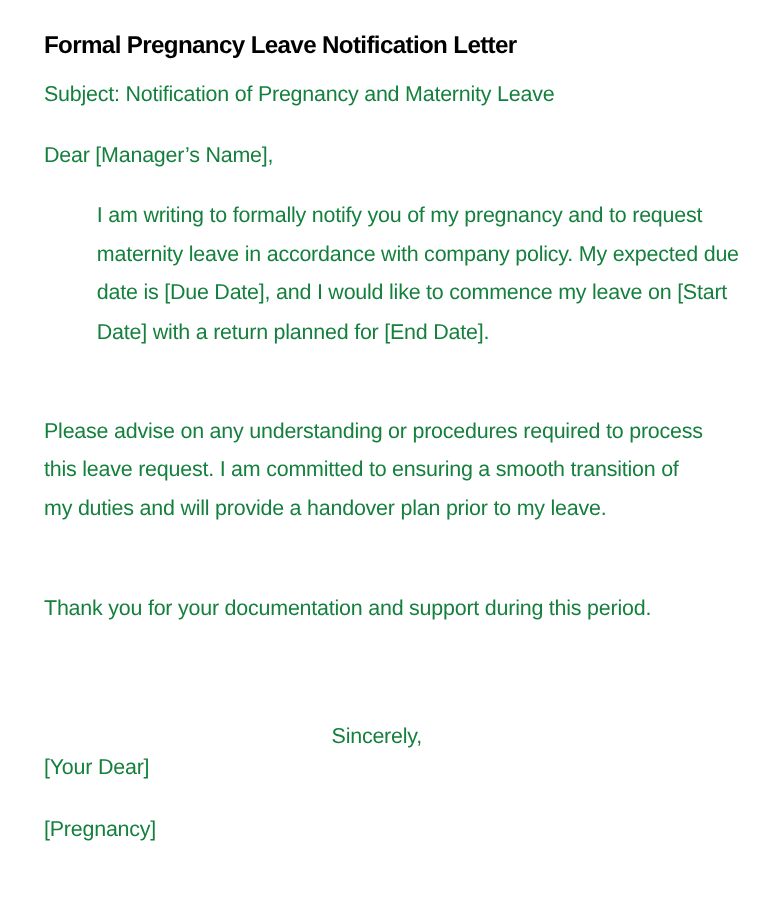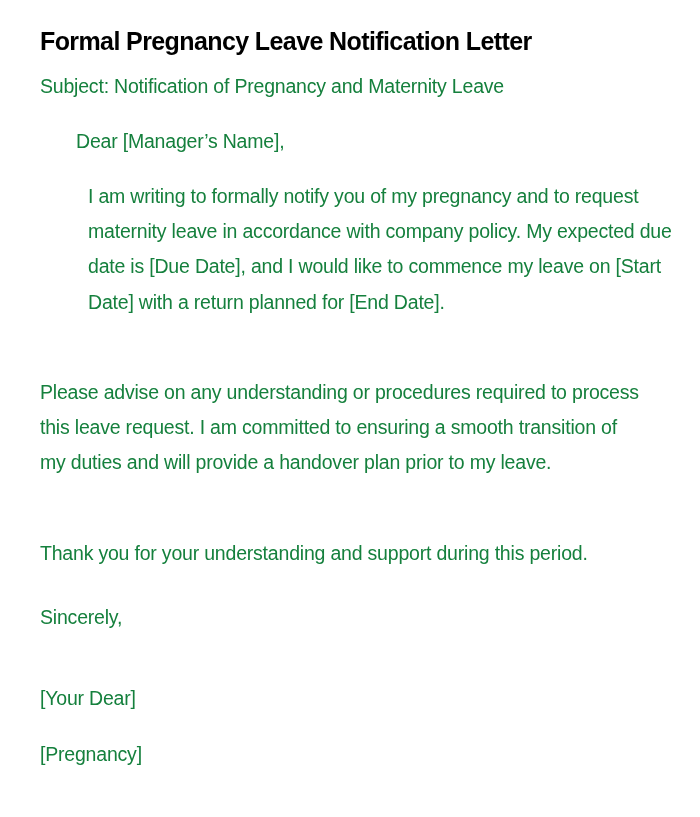--- a/index.html
+++ b/index.html
@@ -16,21 +16,21 @@
     }
     .page {
       position: relative;
       padding: 0 40px;
     }
     .title {
       position: absolute;
       left: 40px;
       top: 25px;
       margin: 0;
-      font-size: 25px;
+      font-size: 22px;
       font-weight: bold;
       letter-spacing: -0.6px;
       line-height: 32px;
       color: #000000;
       white-space: nowrap;
     }
     .para {
       position: absolute;
       left: 40px;
       width: 605px;
@@ -42,26 +42,26 @@
     }
   </style>
 </head>
 <body>
 
 <div class="page">
   <h1 class="title">Formal Pregnancy Leave Notification Letter</h1>
 
   <p class="para" style="top:69px;">Subject: Notification of Pregnancy and Maternity Leave</p>
 
-  <p class="para" style="top:124px;margin-left:36px;">Dear [Manager’s Name],</p>
+  <p class="para" style="top:124px;">Dear [Manager’s Name],</p>
 
   <p class="para" style="top:179px;margin-left:48px;">I am writing to formally notify you of my pregnancy and to request maternity leave in accordance with company policy. My expected due date is [Due Date], and I would like to commence my leave on [Start Date] with a return planned for [End Date].</p>
 
   <p class="para" style="top:375px;">Please advise on any understanding or procedures required to process this leave request. I am committed to ensuring a smooth transition of my duties and will provide a handover plan prior to my leave.</p>
 
-  <p class="para" style="top:536px;">Thank you for your understanding and support during this period.</p>
+  <p class="para" style="top:536px;">Thank you for your documentation and support during this period.</p>
 
-  <p class="para" style="top:600px;">Sincerely,</p>
+  <p class="para" style="top:652px;text-align:center;">Sincerely,</p>
 
   <p class="para" style="top:681px;">[Your Dear]</p>
 
   <p class="para" style="top:737px;">[Pregnancy]</p>
 </div>
 
 </body></html>

